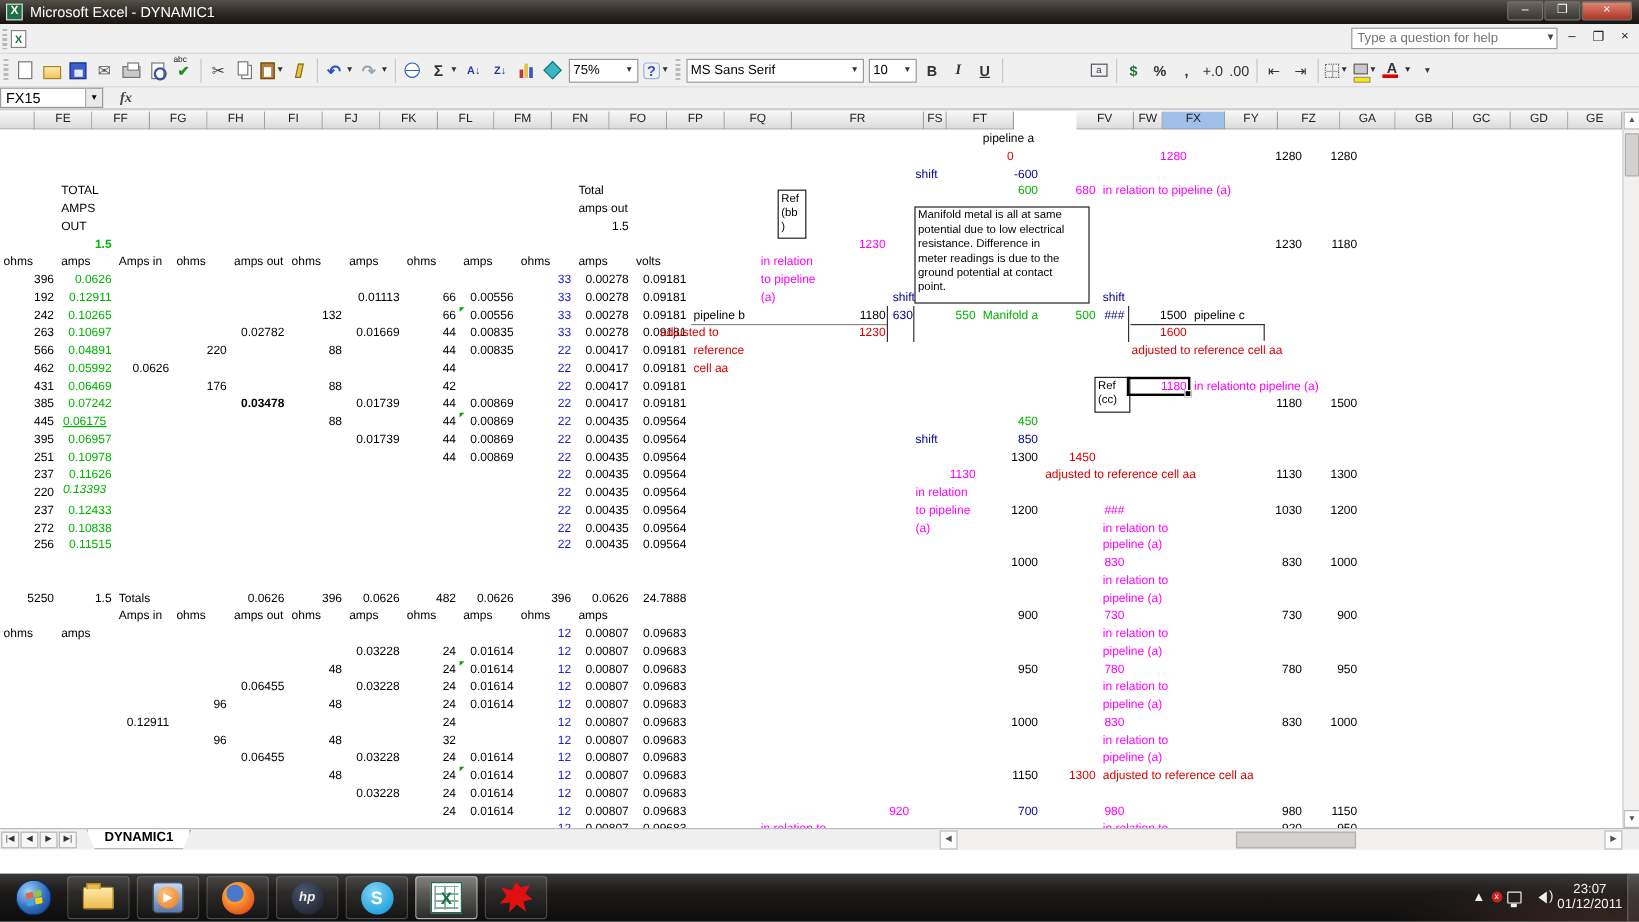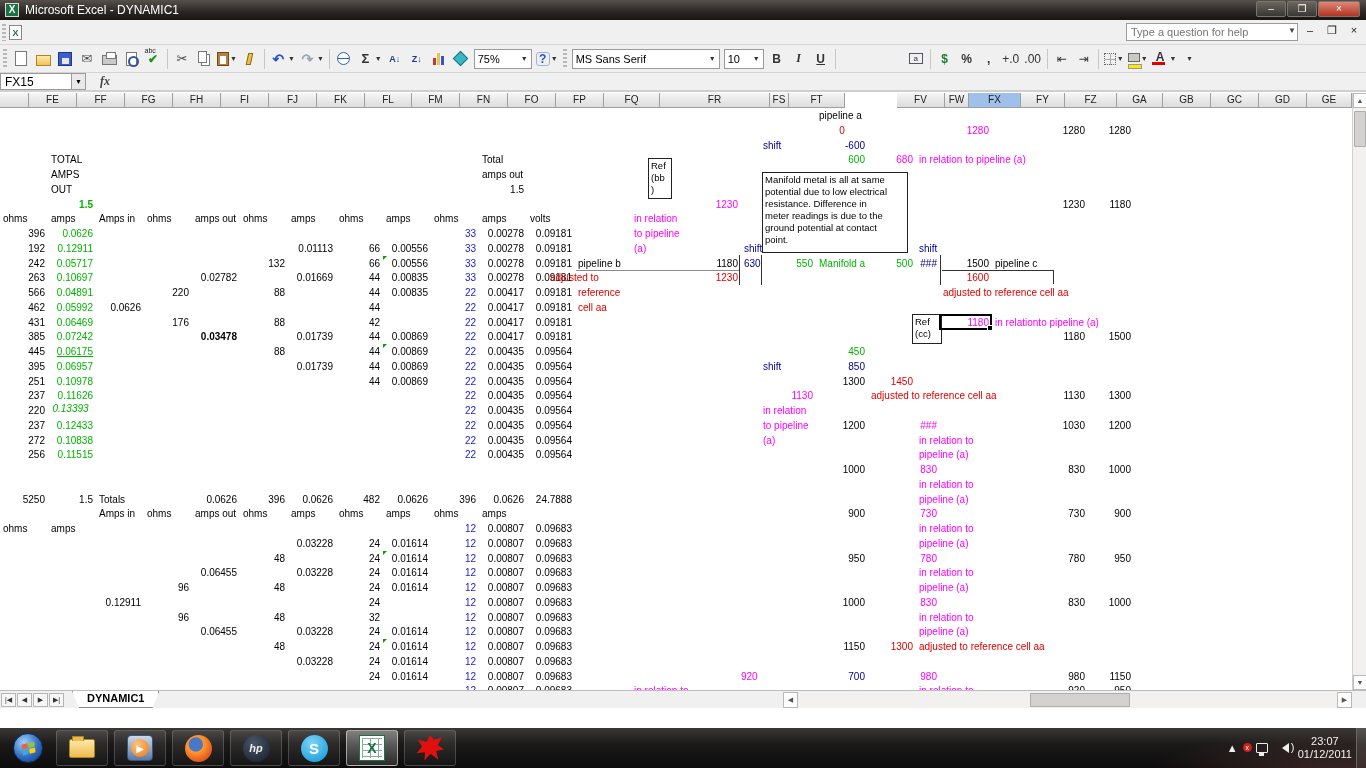--- a/index.html
+++ b/index.html
@@ -485,21 +485,21 @@
         <div class="cell" style="top: 136px; color: rgb(0, 0, 0); left: 288px; width: 45px; text-align: right;">0.01113</div>
         <div class="cell" style="top: 136px; color: rgb(0, 0, 0); left: 336px; width: 44px; text-align: right;">66</div>
         <div class="cell" style="top: 136px; color: rgb(0, 0, 0); left: 383px; width: 45px; text-align: right;">0.00556</div>
         <div class="cell" style="top: 136px; color: rgb(32, 32, 214); left: 431px; width: 45px; text-align: right;">33</div>
         <div class="cell" style="top: 136px; color: rgb(0, 0, 0); left: 479px; width: 45px; text-align: right;">0.00278</div>
         <div class="cell" style="top: 136px; color: rgb(0, 0, 0); left: 527px; width: 45px; text-align: right;">0.09181</div>
         <div class="cell" style="top: 136px; color: rgb(255, 0, 255); left: 634px;">(a)</div>
         <div class="cell" style="top: 136px; color: rgb(0, 0, 144); left: 744px;">shift</div>
         <div class="cell" style="top: 136px; color: rgb(0, 0, 144); left: 919px;">shift</div>
         <div class="cell" style="top: 151px; color: rgb(0, 0, 0); left: 0px; width: 45px; text-align: right;">242</div>
-        <div class="cell" style="top: 151px; color: rgb(0, 180, 0); left: 48px; width: 45px; text-align: right;">0.05717</div>
+        <div class="cell" style="top: 151px; color: rgb(0, 180, 0); left: 48px; width: 45px; text-align: right;">0.10265</div>
         <div class="cell" style="top: 151px; color: rgb(0, 0, 0); left: 240px; width: 45px; text-align: right;">132</div>
         <div class="cell" style="top: 151px; color: rgb(0, 0, 0); left: 336px; width: 44px; text-align: right;">66</div>
         <div class="cell" style="top: 151px; color: rgb(0, 0, 0); left: 383px; width: 45px; text-align: right;">0.00556</div>
         <div class="cell" style="top: 151px; color: rgb(32, 32, 214); left: 431px; width: 45px; text-align: right;">33</div>
         <div class="cell" style="top: 151px; color: rgb(0, 0, 0); left: 479px; width: 45px; text-align: right;">0.00278</div>
         <div class="cell" style="top: 151px; color: rgb(0, 0, 0); left: 527px; width: 45px; text-align: right;">0.09181</div>
         <div class="cell" style="top: 151px; color: rgb(0, 0, 0); left: 578px;">pipeline b</div>
         <div class="cell" style="top: 151px; color: rgb(0, 0, 0); left: 631px; width: 107px; text-align: right;">1180</div>
         <div class="cell" style="top: 151px; color: rgb(0, 0, 144); left: 744px;">630</div>
         <div class="cell" style="top: 151px; color: rgb(0, 180, 0); left: 760px; width: 53px; text-align: right;">550</div>
@@ -554,21 +554,21 @@
         <div class="cell" style="top: 224px; color: rgb(0, 0, 0); left: 192px; width: 45px; text-align: right; font-weight: bold;">0.03478</div>
         <div class="cell" style="top: 224px; color: rgb(0, 0, 0); left: 288px; width: 45px; text-align: right;">0.01739</div>
         <div class="cell" style="top: 224px; color: rgb(0, 0, 0); left: 336px; width: 44px; text-align: right;">44</div>
         <div class="cell" style="top: 224px; color: rgb(0, 0, 0); left: 383px; width: 45px; text-align: right;">0.00869</div>
         <div class="cell" style="top: 224px; color: rgb(32, 32, 214); left: 431px; width: 45px; text-align: right;">22</div>
         <div class="cell" style="top: 224px; color: rgb(0, 0, 0); left: 479px; width: 45px; text-align: right;">0.00417</div>
         <div class="cell" style="top: 224px; color: rgb(0, 0, 0); left: 527px; width: 45px; text-align: right;">0.09181</div>
         <div class="cell" style="top: 224px; color: rgb(0, 0, 0); left: 1036px; width: 49px; text-align: right;">1180</div>
         <div class="cell" style="top: 224px; color: rgb(0, 0, 0); left: 1088px; width: 43px; text-align: right;">1500</div>
         <div class="cell" style="top: 239px; color: rgb(0, 0, 0); left: 0px; width: 45px; text-align: right;">445</div>
-        <div class="cell" style="top: 239px; color: rgb(0, 180, 0); left: 48px; width: 45px; text-align: right; text-decoration: underline;">0.06175</div>
+        <div class="cell" style="top: 239px; color: rgb(0, 180, 0); left: 48px; width: 45px; text-align: center; text-decoration: underline;">0.06175</div>
         <div class="cell" style="top: 239px; color: rgb(0, 0, 0); left: 240px; width: 45px; text-align: right;">88</div>
         <div class="cell" style="top: 239px; color: rgb(0, 0, 0); left: 336px; width: 44px; text-align: right;">44</div>
         <div class="cell" style="top: 239px; color: rgb(0, 0, 0); left: 383px; width: 45px; text-align: right;">0.00869</div>
         <div class="cell" style="top: 239px; color: rgb(32, 32, 214); left: 431px; width: 45px; text-align: right;">22</div>
         <div class="cell" style="top: 239px; color: rgb(0, 0, 0); left: 479px; width: 45px; text-align: right;">0.00435</div>
         <div class="cell" style="top: 239px; color: rgb(0, 0, 0); left: 527px; width: 45px; text-align: right;">0.09564</div>
         <div class="cell" style="top: 239px; color: rgb(0, 180, 0); left: 816px; width: 49px; text-align: right;">450</div>
         <div class="cell" style="top: 254px; color: rgb(0, 0, 0); left: 0px; width: 45px; text-align: right;">395</div>
         <div class="cell" style="top: 254px; color: rgb(0, 180, 0); left: 48px; width: 45px; text-align: right;">0.06957</div>
         <div class="cell" style="top: 254px; color: rgb(0, 0, 0); left: 288px; width: 45px; text-align: right;">0.01739</div>

